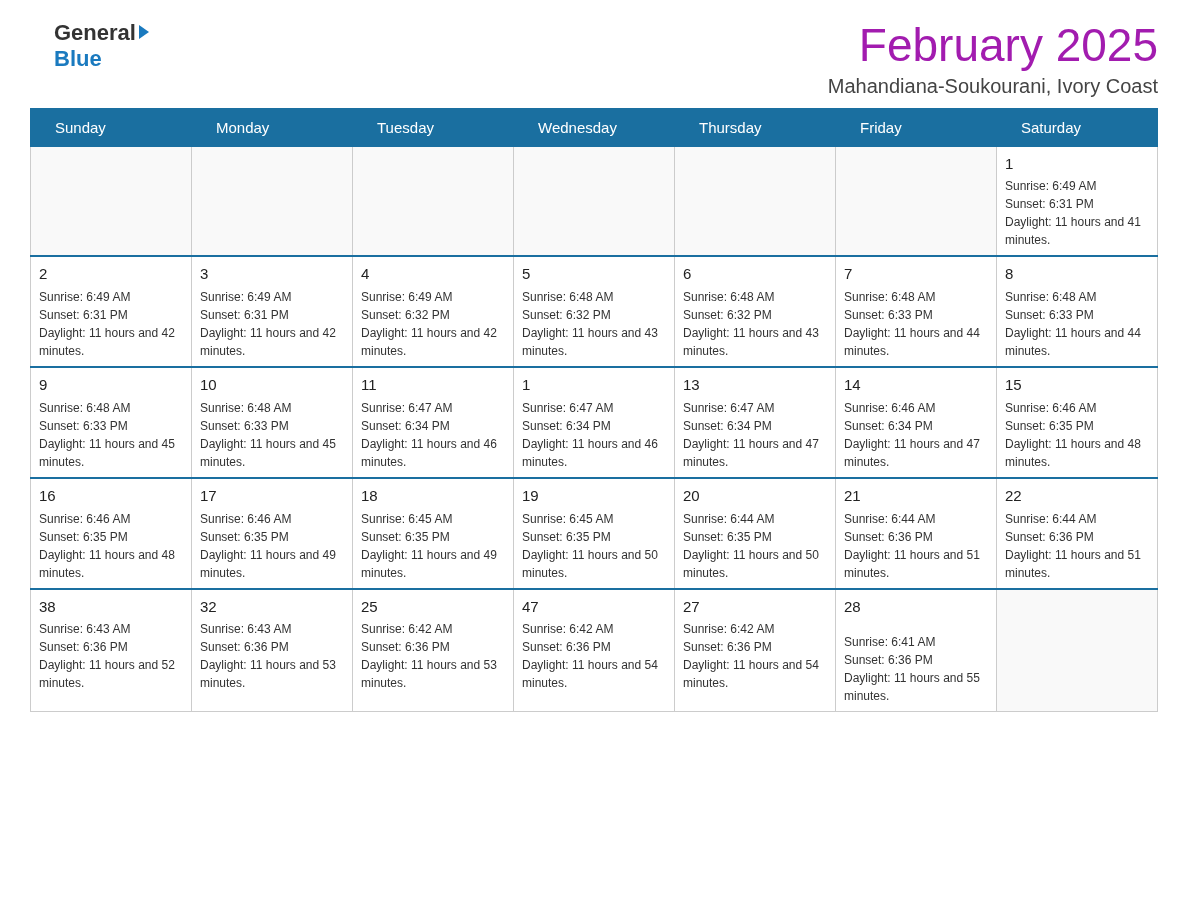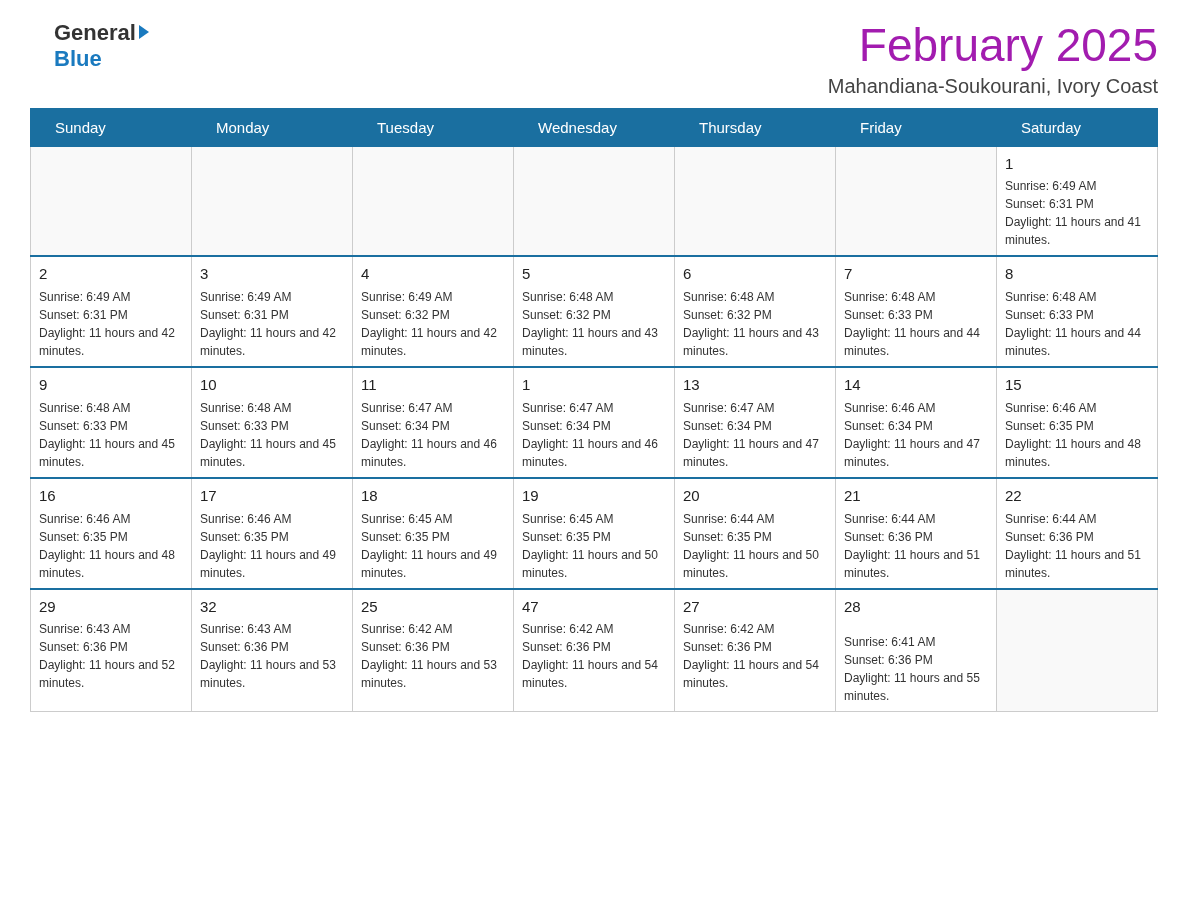--- a/index.html
+++ b/index.html
@@ -280,21 +280,21 @@
         </td>
         <td>
           <span class="day-number">22</span>
           <div class="day-info" style="white-space: pre-line;">Sunrise: 6:44 AM
 Sunset: 6:36 PM
 Daylight: 11 hours and 51 minutes.</div>
         </td>
       </tr>
       <tr class="row-border">
         <td>
-          <span class="day-number">29</span>
+          <span class="day-number">38</span>
           <div class="day-info" style="white-space: pre-line;">Sunrise: 6:43 AM
 Sunset: 6:36 PM
 Daylight: 11 hours and 52 minutes.</div>
         </td>
         <td>
           <span class="day-number">32</span>
           <div class="day-info" style="white-space: pre-line;">Sunrise: 6:43 AM
 Sunset: 6:36 PM
 Daylight: 11 hours and 53 minutes.</div>
         </td>

